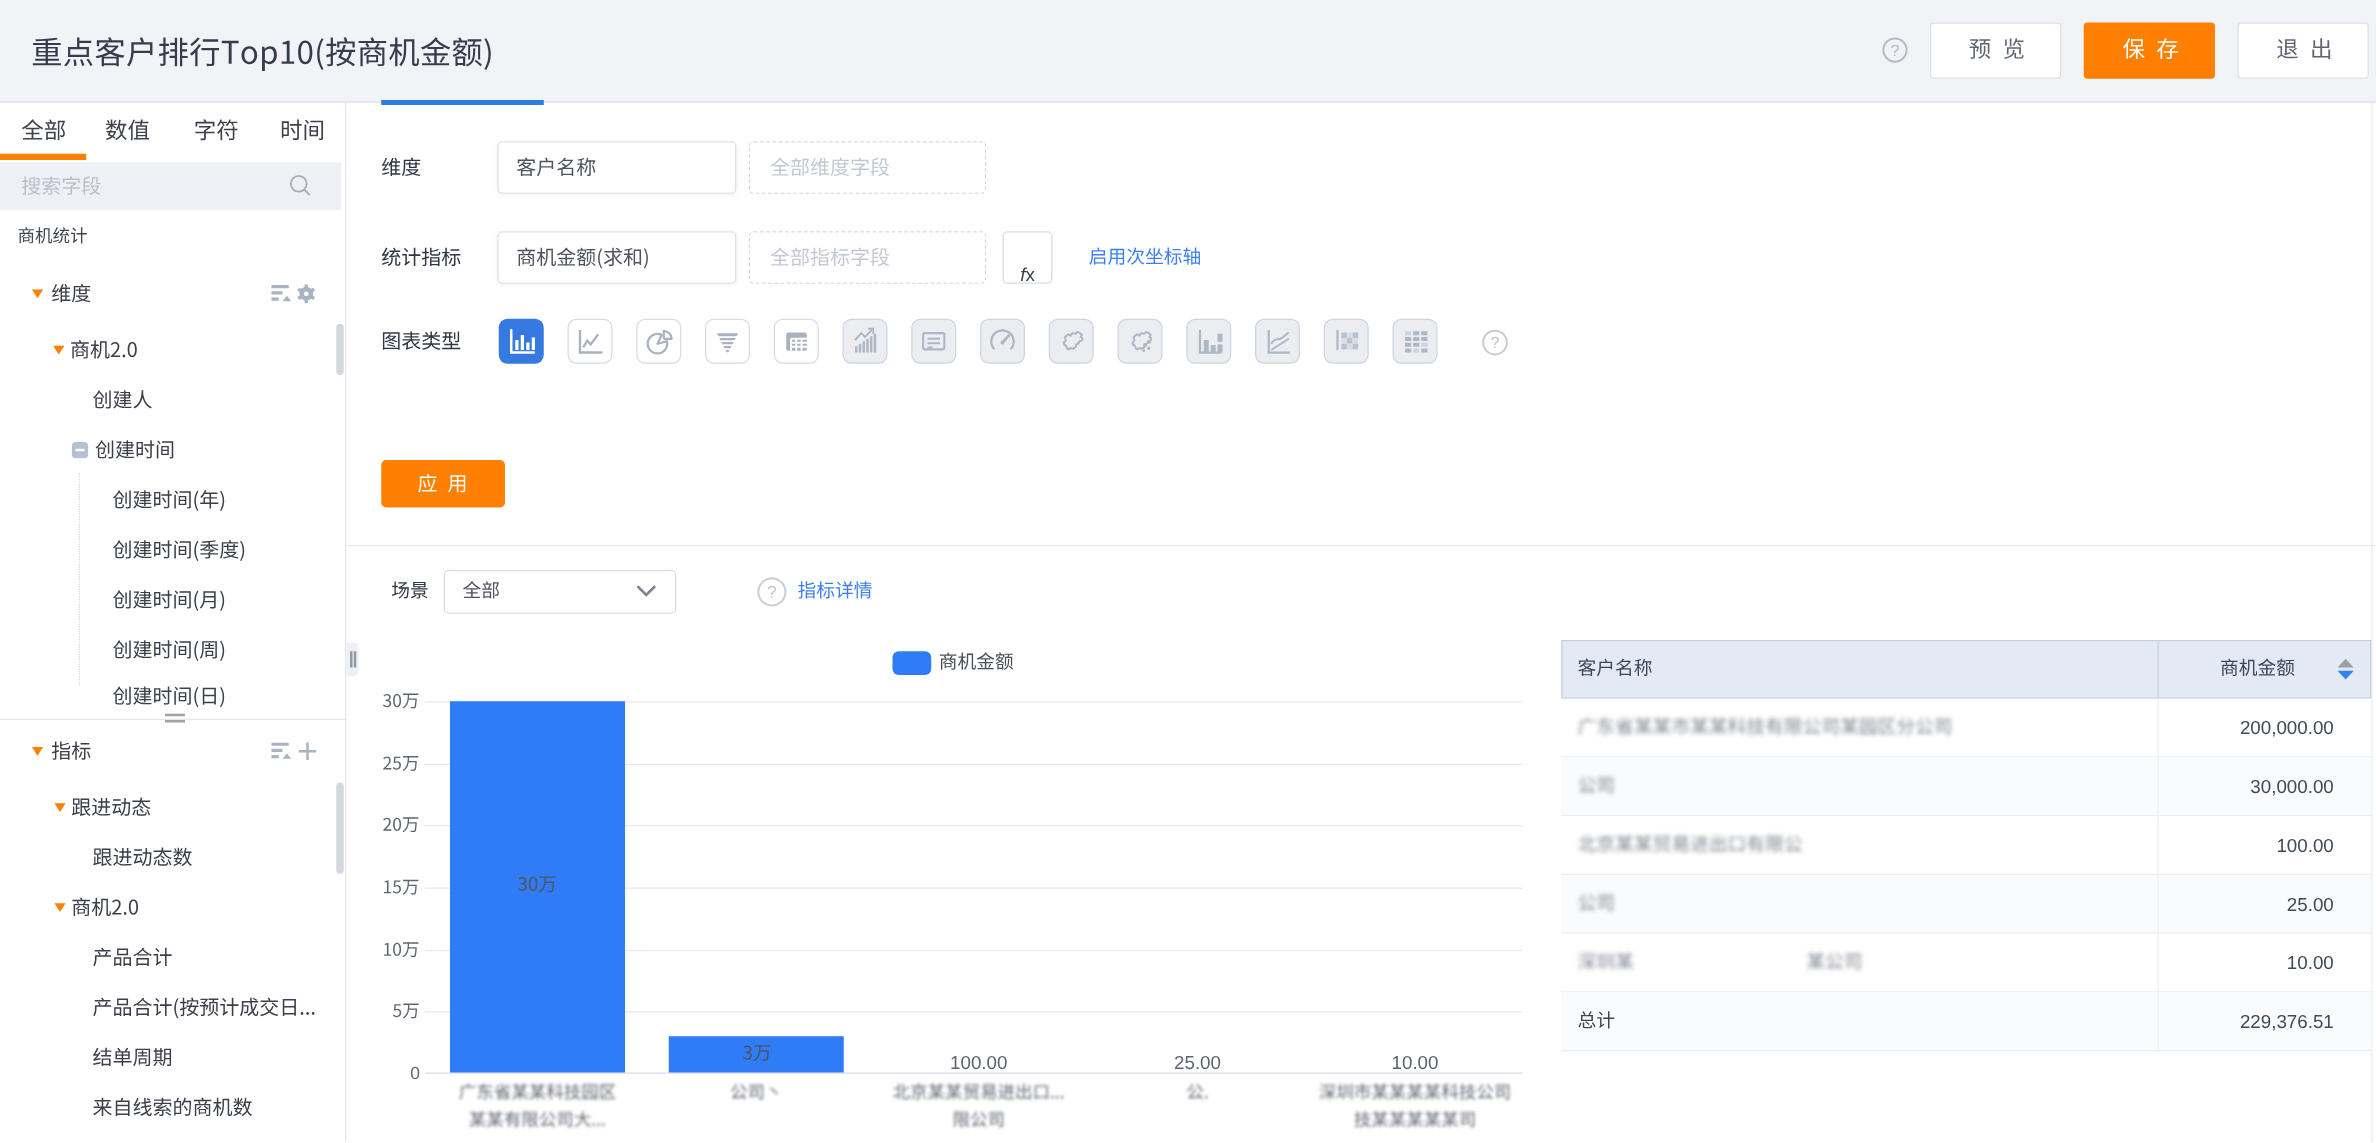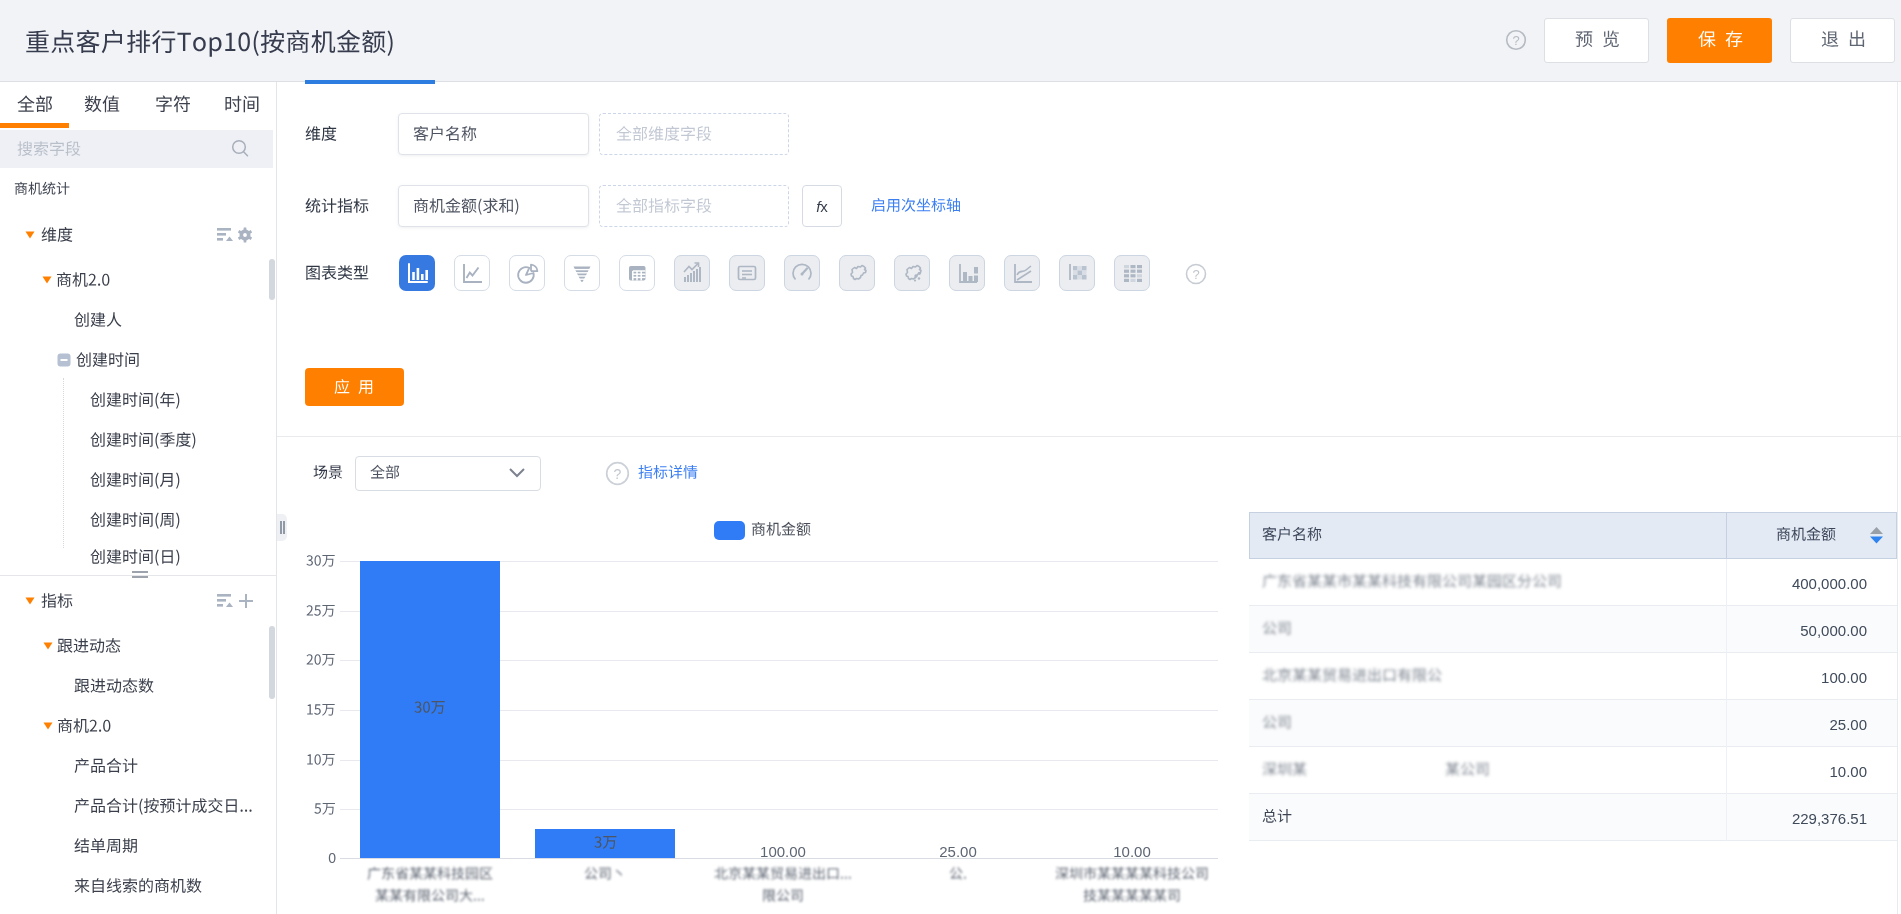--- a/index.html
+++ b/index.html
@@ -363,21 +363,21 @@
       <g fill="#c2c8d3" transform="translate(0,16.6) scale(0.016,-0.016)">
         <use href="#g5168" x="0"></use>
         <use href="#g90E8" x="1000"></use>
         <use href="#g6307" x="2000"></use>
         <use href="#g6807" x="3000"></use>
         <use href="#g5B57" x="4000"></use>
         <use href="#g6BB5" x="5000"></use>
       </g>
     </svg>
     <div style="position:absolute;left:802px;top:185px;width:40px;height:42px;background:#fff;border:1px solid #d6dbe3;border-radius:4px;box-sizing:border-box;"></div>
-    <div style="position:absolute;left:822px;top:206px;transform:translate(-50%,-50%);font-size:15px;color:#383f4c;font-weight:400;white-space:nowrap;font-family:'Liberation Sans',sans-serif;"><i>f</i>x</div>
+    <div style="position:absolute;left:822px;top:220px;transform:translate(-50%,-50%);font-size:15px;color:#383f4c;font-weight:400;white-space:nowrap;font-family:'Liberation Sans',sans-serif;"><i>f</i>x</div>
     <svg style="position:absolute;left:871px;top:195.0px;overflow:visible;" width="90" height="22">
       <g fill="#3a7ef2" transform="translate(0,15.6) scale(0.015,-0.015)">
         <use href="#g542F" x="0"></use>
         <use href="#g7528" x="1000"></use>
         <use href="#g6B21" x="2000"></use>
         <use href="#g5750" x="3000"></use>
         <use href="#g6807" x="4000"></use>
         <use href="#g8F74" x="5000"></use>
       </g>
     </svg>
@@ -742,23 +742,23 @@
         <use href="#g673A" x="1000"></use>
         <use href="#g91D1" x="2000"></use>
         <use href="#g989D" x="3000"></use>
       </g>
     </svg>
     <svg style="position:absolute;left:1869px;top:526px;" width="15" height="19">
       <path d="M1,8 L14,8 L7.5,1 Z" fill="#9aa0a8"></path>
       <path d="M1,10.5 L14,10.5 L7.5,17.5 Z" fill="#2f84f0"></path>
     </svg>
     <div style="position:absolute;left:1249px;top:559px;width:648px;height:47px;background:#fff;border-bottom:1px solid #e9edf2;box-sizing:border-box;"></div>
-    <div style="position:absolute;left:1867px;top:582.5px;transform:translate(-100%,-50%);font-size:15px;color:#3f4a5a;font-weight:400;white-space:nowrap;font-family:'Liberation Sans',sans-serif;">400,000.00</div>
+    <div style="position:absolute;left:1867px;top:582.5px;transform:translate(-100%,-50%);font-size:15px;color:#3f4a5a;font-weight:400;white-space:nowrap;font-family:'Liberation Sans',sans-serif;">200,000.00</div>
     <div style="position:absolute;left:1249px;top:606px;width:648px;height:47px;background:#fafbfc;border-bottom:1px solid #e9edf2;box-sizing:border-box;"></div>
-    <div style="position:absolute;left:1867px;top:629.5px;transform:translate(-100%,-50%);font-size:15px;color:#3f4a5a;font-weight:400;white-space:nowrap;font-family:'Liberation Sans',sans-serif;">50,000.00</div>
+    <div style="position:absolute;left:1867px;top:629.5px;transform:translate(-100%,-50%);font-size:15px;color:#3f4a5a;font-weight:400;white-space:nowrap;font-family:'Liberation Sans',sans-serif;">30,000.00</div>
     <div style="position:absolute;left:1249px;top:653px;width:648px;height:47px;background:#fff;border-bottom:1px solid #e9edf2;box-sizing:border-box;"></div>
     <div style="position:absolute;left:1867px;top:676.5px;transform:translate(-100%,-50%);font-size:15px;color:#3f4a5a;font-weight:400;white-space:nowrap;font-family:'Liberation Sans',sans-serif;">100.00</div>
     <div style="position:absolute;left:1249px;top:700px;width:648px;height:47px;background:#fafbfc;border-bottom:1px solid #e9edf2;box-sizing:border-box;"></div>
     <div style="position:absolute;left:1867px;top:723.5px;transform:translate(-100%,-50%);font-size:15px;color:#3f4a5a;font-weight:400;white-space:nowrap;font-family:'Liberation Sans',sans-serif;">25.00</div>
     <div style="position:absolute;left:1249px;top:747px;width:648px;height:47px;background:#fff;border-bottom:1px solid #e9edf2;box-sizing:border-box;"></div>
     <div style="position:absolute;left:1867px;top:770.5px;transform:translate(-100%,-50%);font-size:15px;color:#3f4a5a;font-weight:400;white-space:nowrap;font-family:'Liberation Sans',sans-serif;">10.00</div>
     <div style="position:absolute;left:1249px;top:794px;width:648px;height:47px;background:#fafbfc;border-bottom:1px solid #e9edf2;box-sizing:border-box;"></div>
     <div style="position:absolute;left:1867px;top:817.5px;transform:translate(-100%,-50%);font-size:15px;color:#3f4a5a;font-weight:400;white-space:nowrap;font-family:'Liberation Sans',sans-serif;">229,376.51</div>
     <div style="position:absolute;left:1726px;top:559px;width:1px;height:282px;background:#edf0f4;"></div>
     <svg style="position:absolute;left:1262px;top:571.0px;overflow:visible;filter:blur(1.7px);" width="300" height="22">

